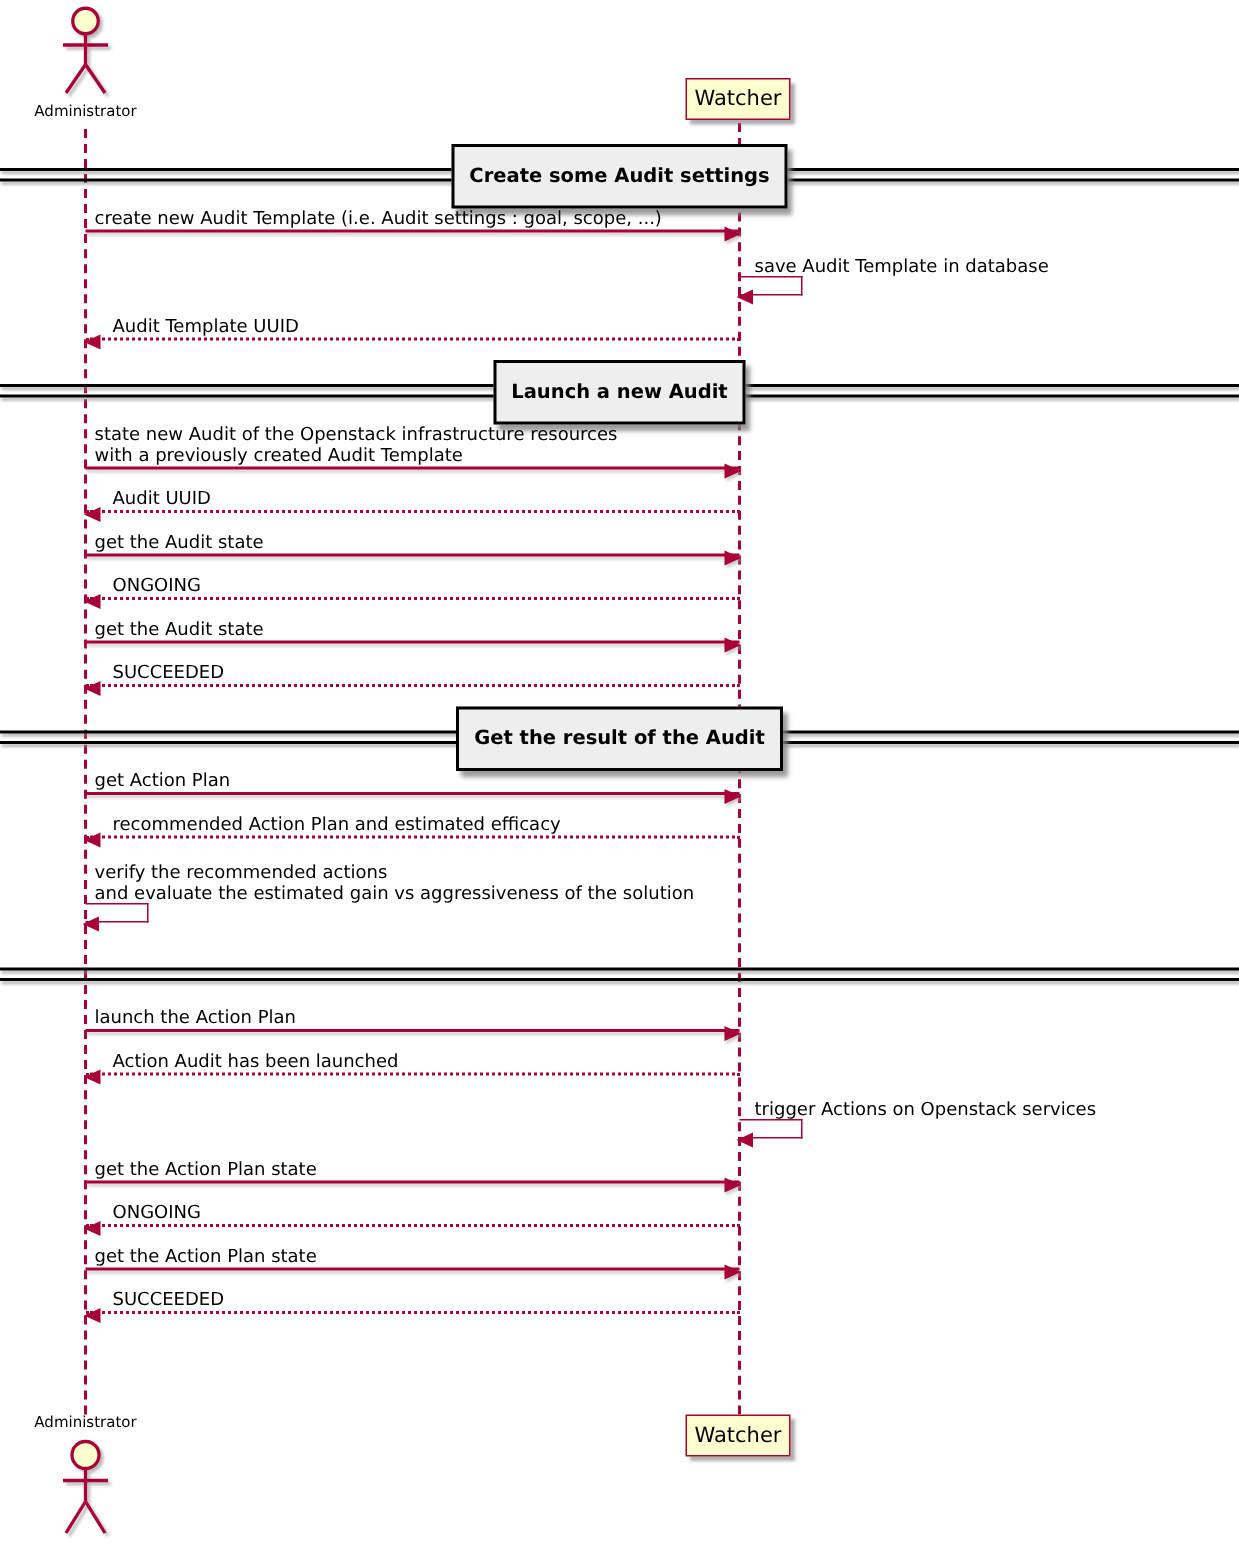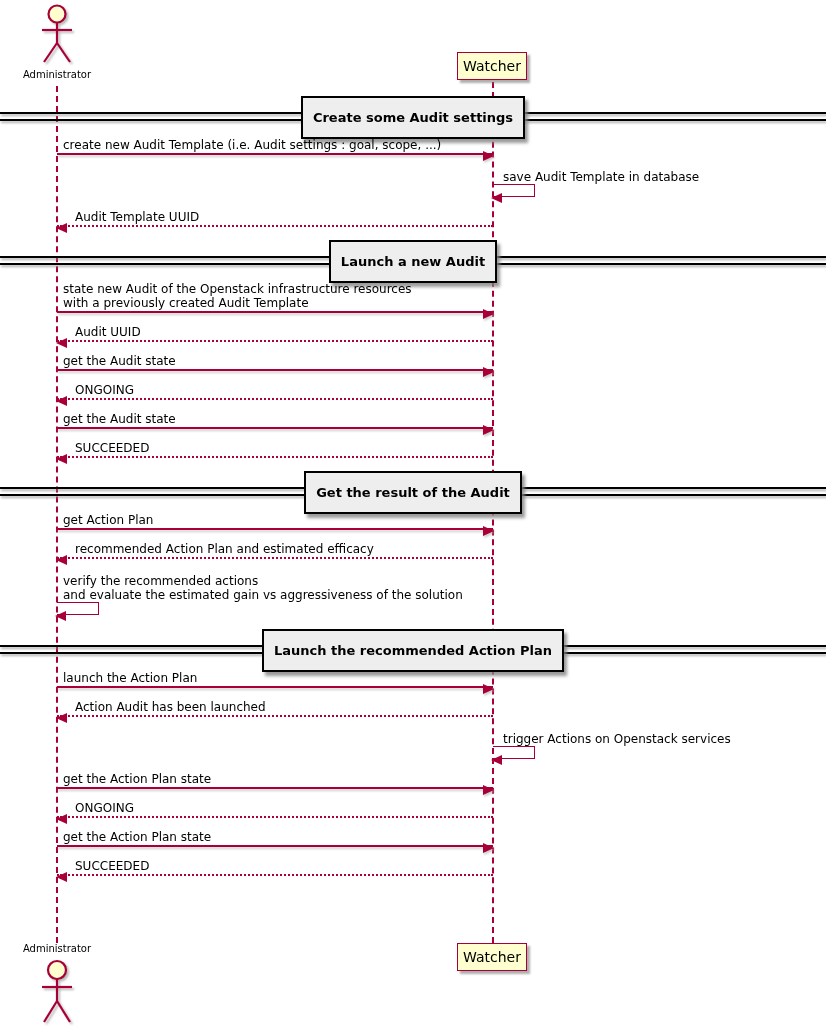--- a/index.html
+++ b/index.html
@@ -187,21 +187,20 @@
         <div class="msg-label">
           <span class="mline">verify the recommended actions</span>
           <span class="mline">and evaluate the estimated gain vs aggressiveness of the solution</span>
         </div>
         <div class="self-loop">
           <span class="head left"></span>
         </div>
       </div>
       <div class="row divider">
         <div class="divider-lines"></div>
-        <div class="divider-box">Launch the recommended Action Plan</div>
       </div>
       <div class="row msg right">
         <div class="msg-label">
           <span class="mline">launch the Action Plan</span>
         </div>
         <div class="arrow solid">
           <span class="head right"></span>
         </div>
       </div>
       <div class="row msg left">

